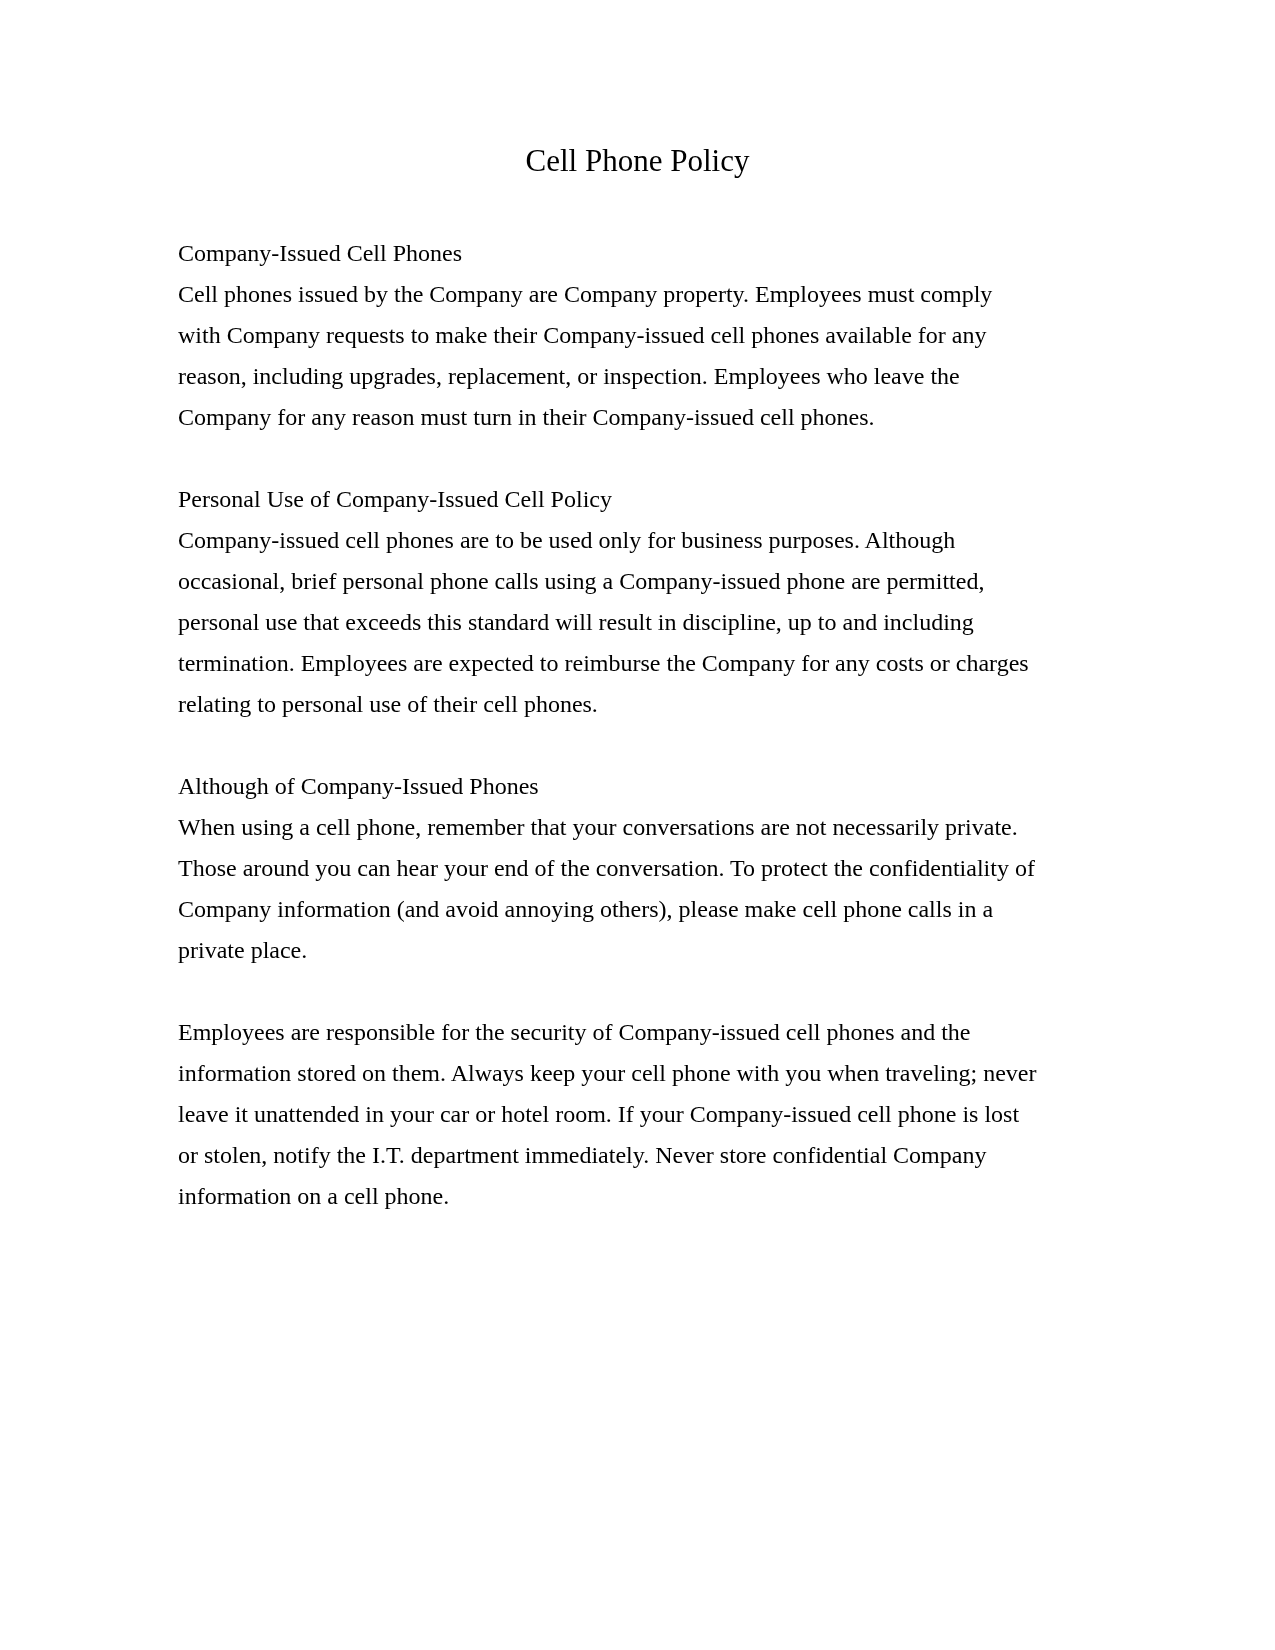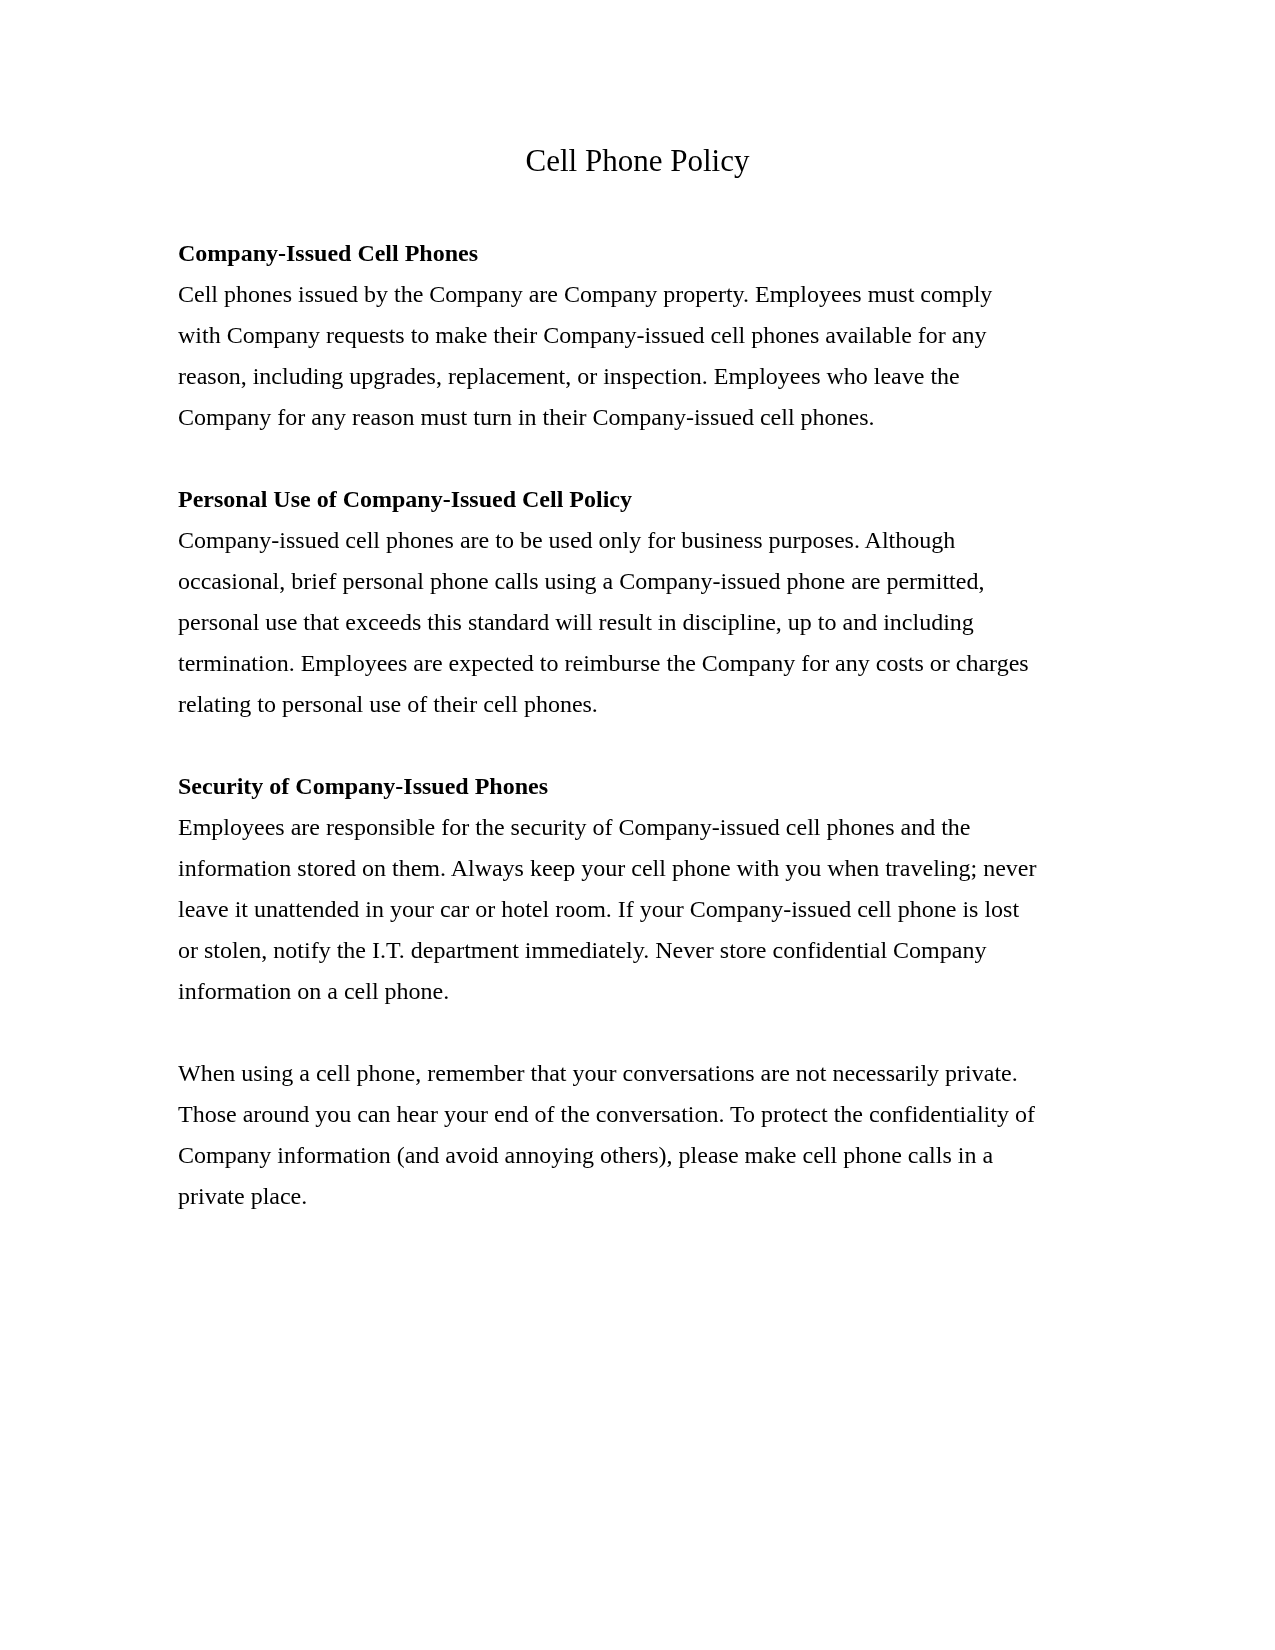--- a/index.html
+++ b/index.html
@@ -25,21 +25,21 @@
     font-weight: 400;
     line-height: 41px;
     margin: 0 0 52px 0;
   }
   .doc-body {
     margin-left: 178px;
     width: 862px;
   }
   .doc-heading {
     font-size: 24px;
-    font-weight: 700;
+    font-weight: 400;
     line-height: 41px;
     margin: 0;
   }
   .doc-para {
     font-size: 24px;
     font-weight: 400;
     line-height: 41px;
     margin: 0 0 41px 0;
     text-align: left;
   }
@@ -52,18 +52,18 @@
   <h1 class="doc-title">Cell Phone Policy</h1>
 
   <div class="doc-body">
 
     <h2 class="doc-heading">Company-Issued Cell Phones</h2>
     <p class="doc-para">Cell phones issued by the Company are Company property. Employees must comply with Company requests to make their Company-issued cell phones available for any reason, including upgrades, replacement, or inspection. Employees who leave the Company for any reason must turn in their Company-issued cell phones.</p>
 
     <h2 class="doc-heading">Personal Use of Company-Issued Cell Policy</h2>
     <p class="doc-para">Company-issued cell phones are to be used only for business purposes. Although occasional, brief personal phone calls using a Company-issued phone are permitted, personal use that exceeds this standard will result in discipline, up to and including termination. Employees are expected to reimburse the Company for any costs or charges relating to personal use of their cell phones.</p>
 
-    <h2 class="doc-heading">Security of Company-Issued Phones</h2>
+    <h2 class="doc-heading">Although of Company-Issued Phones</h2>
+    <p class="doc-para">When using a cell phone, remember that your conversations are not necessarily private. Those around you can hear your end of the conversation. To protect the confidentiality of Company information (and avoid annoying others), please make cell phone calls in a private place.</p>
     <p class="doc-para">Employees are responsible for the security of Company-issued cell phones and the information stored on them. Always keep your cell phone with you when traveling; never leave it unattended in your car or hotel room. If your Company-issued cell phone is lost or stolen, notify the I.T. department immediately. Never store confidential Company information on a cell phone.</p>
-    <p class="doc-para">When using a cell phone, remember that your conversations are not necessarily private. Those around you can hear your end of the conversation. To protect the confidentiality of Company information (and avoid annoying others), please make cell phone calls in a private place.</p>
 
   </div>
 </div>
 
 </body></html>

